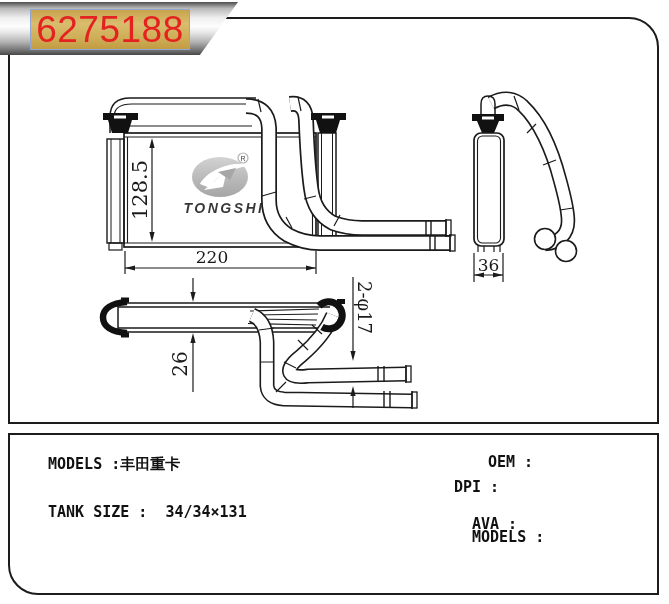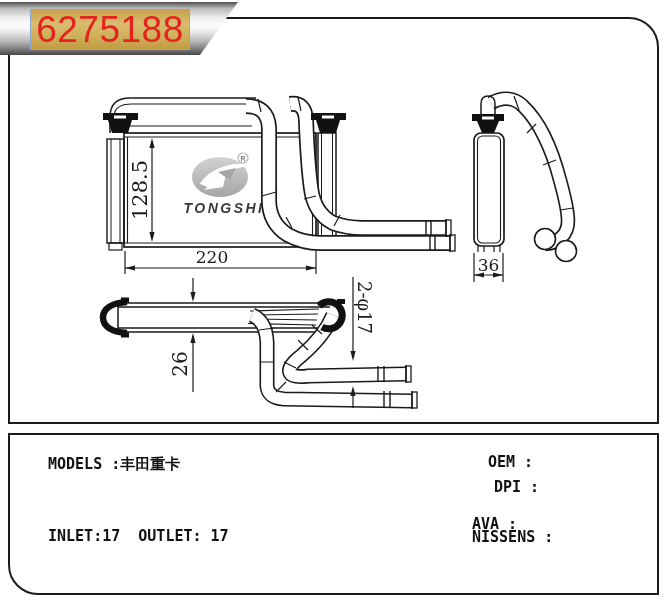--- a/index.html
+++ b/index.html
@@ -179,20 +179,20 @@
   </svg>
 
   <div class="banner">
     <div class="gold-plate">
       <span class="part-number">6275188</span>
     </div>
   </div>
 
   <div class="spec-box">
     <div class="spec-line" style="left:38px;top:20px">MODELS :丰田重卡</div>
-    <div class="spec-line" style="left:38px;top:92px">INLET:17  OUTLET: 17</div>
+    <div class="spec-line" style="left:38px;top:68px">TANK SIZE :  34/34×131</div>
     <div class="spec-line" style="left:478px;top:18px">OEM :</div>
-    <div class="spec-line" style="left:484px;top:43px">DPI :</div>
+    <div class="spec-line" style="left:444px;top:43px">DPI :</div>
     <div class="spec-line" style="left:462px;top:80px">AVA :</div>
-    <div class="spec-line" style="left:462px;top:93px">NISSENS :</div>
+    <div class="spec-line" style="left:462px;top:93px">MODELS :</div>
   </div>
 
 </div>
 
 </body></html>

